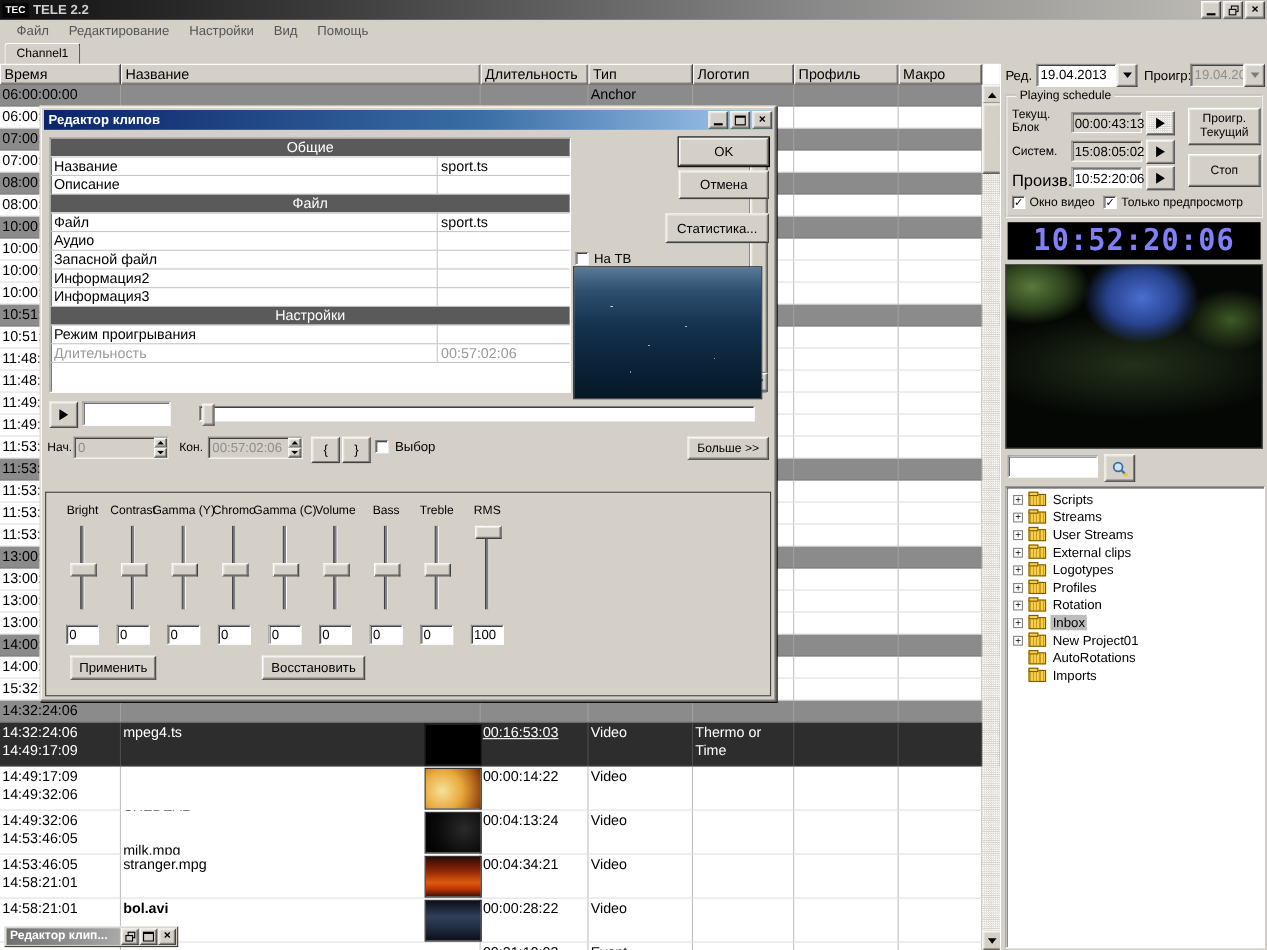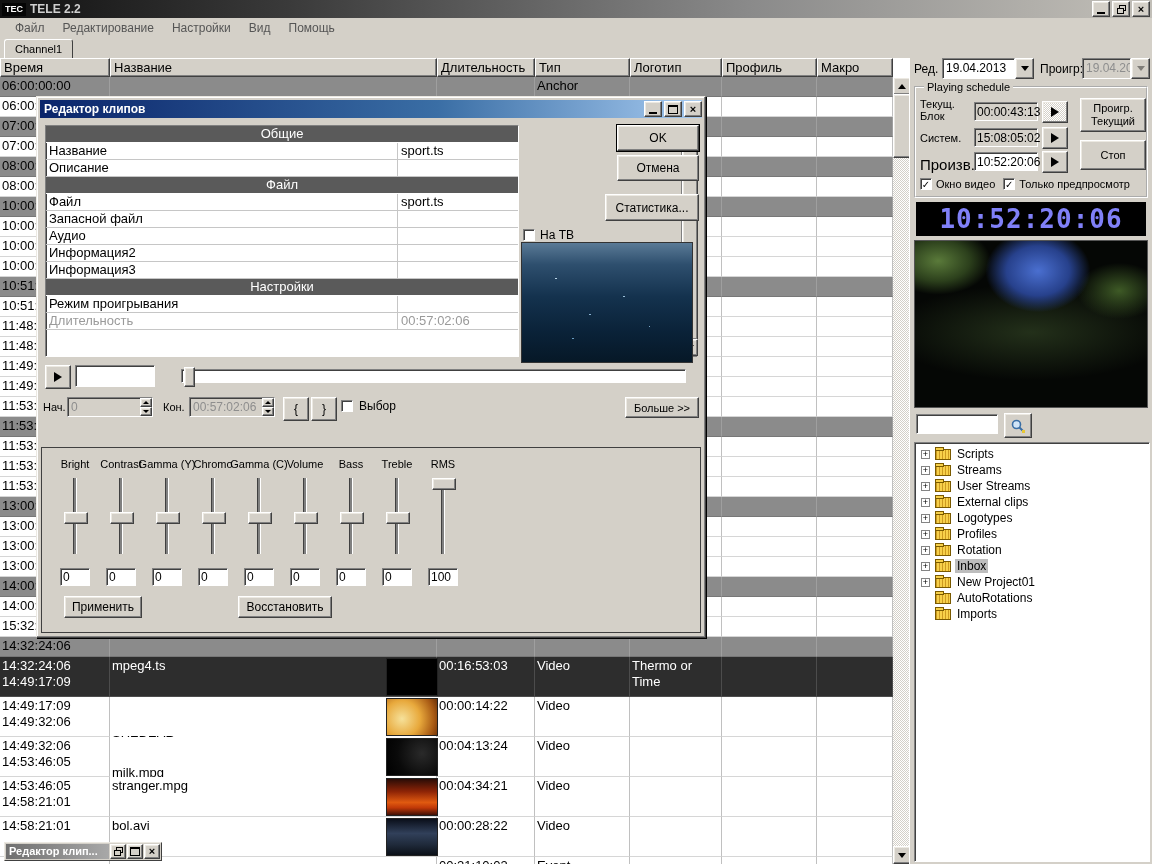--- a/index.html
+++ b/index.html
@@ -472,21 +472,21 @@
           <div class="cell" style="width: 98px; height: 20px;"></div>
           <div class="cell" style="width: 95px; height: 20px;"></div>
           <div class="cell" style="width: 92px; height: 20px;"></div>
           <div class="cell" style="width: 95px; height: 20px;"></div>
           <div class="cell" style="width: 76px; height: 20px;"></div>
         </div>
         <div class="row sel" style="top: 580px; height: 40px;">
           <div class="cell" style="width: 110px; height: 40px;">14:32:24:06
 14:49:17:09</div>
           <div class="cell" style="width: 327px; height: 40px;">mpeg4.ts</div>
-          <div class="cell" style="width: 98px; height: 40px;">00:16:53:03</div>
+          <div class="cell" style="width: 98px; height: 40px; text-decoration: underline;">00:16:53:03</div>
           <div class="cell" style="width: 95px; height: 40px;">Video</div>
           <div class="cell" style="width: 92px; height: 40px;">Thermo or Time</div>
           <div class="cell" style="width: 95px; height: 40px;"></div>
           <div class="cell" style="width: 76px; height: 40px;"></div>
           <div class="thumb th-room"></div>
         </div>
         <div class="row" style="top: 620px; height: 40px;">
           <div class="cell" style="width: 110px; height: 40px;">14:49:17:09
 14:49:32:06</div>
           <div class="cell" style="width: 327px; height: 40px; margin-top: 35px;">SHEDEVR.mpg</div>
@@ -514,21 +514,21 @@
           <div class="cell" style="width: 327px; height: 40px;">stranger.mpg</div>
           <div class="cell" style="width: 98px; height: 40px;">00:04:34:21</div>
           <div class="cell" style="width: 95px; height: 40px;">Video</div>
           <div class="cell" style="width: 92px; height: 40px;"></div>
           <div class="cell" style="width: 95px; height: 40px;"></div>
           <div class="cell" style="width: 76px; height: 40px;"></div>
           <div class="thumb th-red"></div>
         </div>
         <div class="row" style="top: 740px; height: 40px;">
           <div class="cell" style="width: 110px; height: 40px;">14:58:21:01</div>
-          <div class="cell" style="width: 327px; height: 40px;">bol.avi</div>
+          <div class="cell" style="width: 327px; height: 40px; font-weight: bold;">bol.avi</div>
           <div class="cell" style="width: 98px; height: 40px;">00:00:28:22</div>
           <div class="cell" style="width: 95px; height: 40px;">Video</div>
           <div class="cell" style="width: 92px; height: 40px;"></div>
           <div class="cell" style="width: 95px; height: 40px;"></div>
           <div class="cell" style="width: 76px; height: 40px;"></div>
           <div class="thumb th-arena"></div>
         </div>
         <div class="row" style="top: 780px; height: 40px;">
           <div class="cell" style="width: 110px; height: 40px;"></div>
           <div class="cell" style="width: 327px; height: 40px;"></div>
@@ -693,25 +693,25 @@
         <div class="g-row">
           <div class="g-name">Описание</div>
           <div class="g-val"></div>
         </div>
         <div class="g-section">Файл</div>
         <div class="g-row">
           <div class="g-name">Файл</div>
           <div class="g-val">sport.ts</div>
         </div>
         <div class="g-row">
+          <div class="g-name">Аудио</div>
+          <div class="g-val"></div>
+        </div>
+        <div class="g-row">
           <div class="g-name">Запасной файл</div>
-          <div class="g-val"></div>
-        </div>
-        <div class="g-row">
-          <div class="g-name">Аудио</div>
           <div class="g-val"></div>
         </div>
         <div class="g-row">
           <div class="g-name">Информация2</div>
           <div class="g-val"></div>
         </div>
         <div class="g-row">
           <div class="g-name">Информация3</div>
           <div class="g-val"></div>
         </div>

